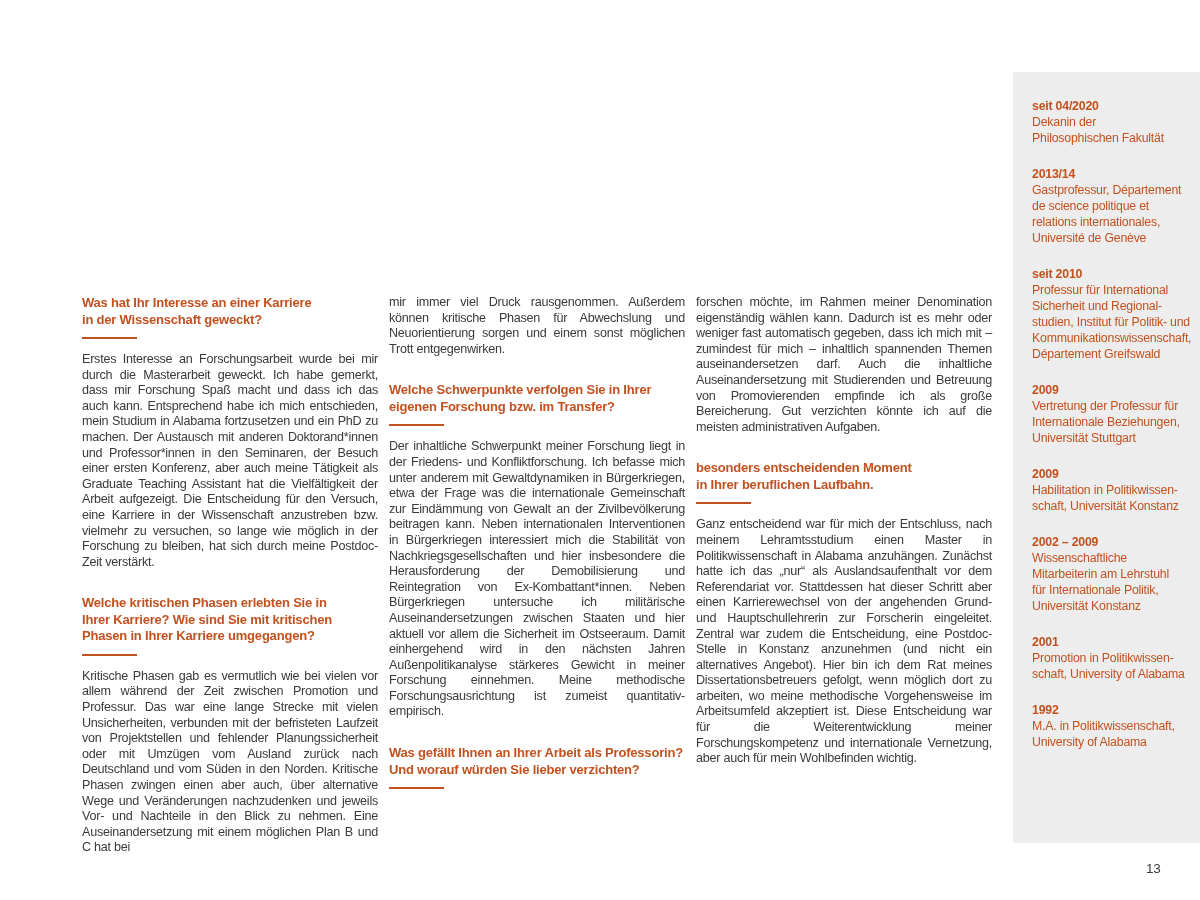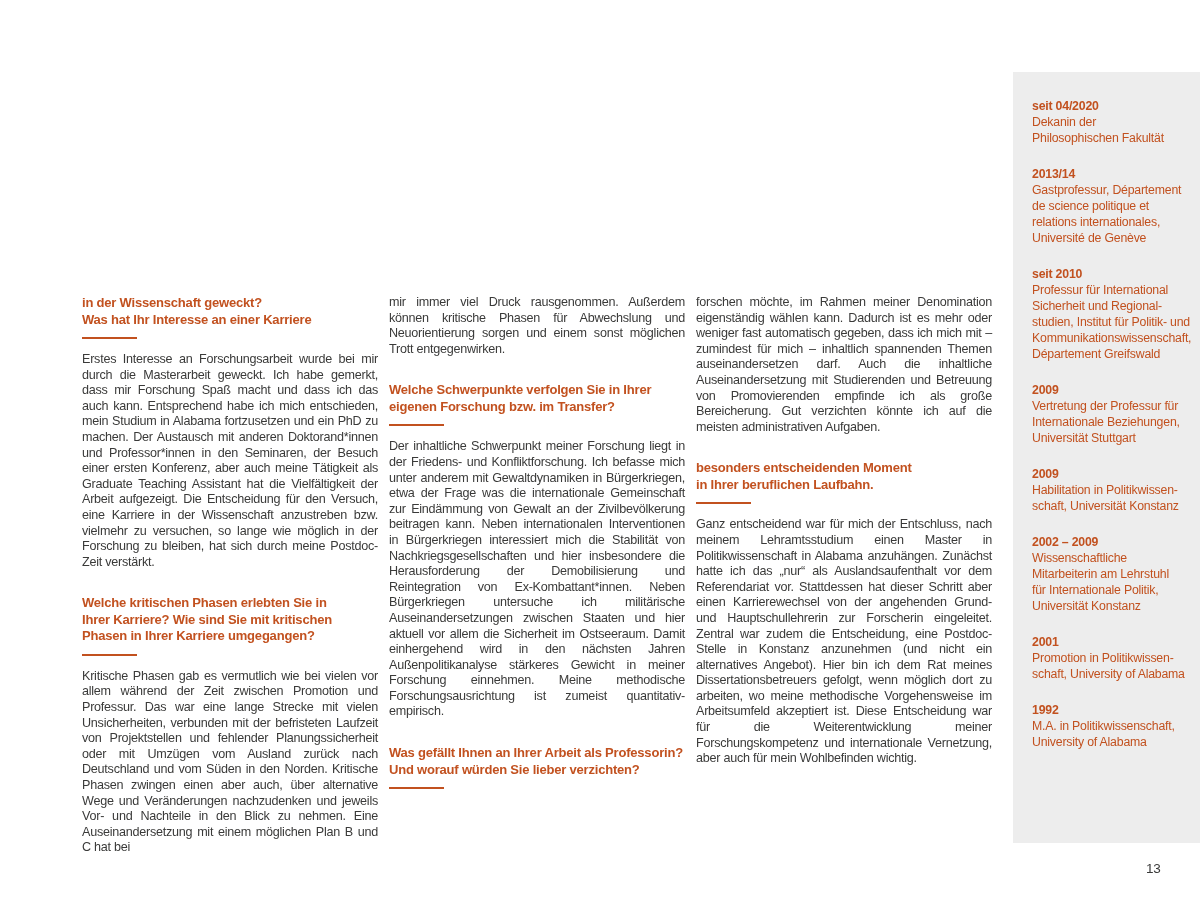--- a/index.html
+++ b/index.html
@@ -61,22 +61,22 @@
     letter-spacing:-0.2px;
     text-align:center;
   }
 </style>
 </head>
 <body>
 
 <div class="columns">
   <div class="column">
       <div class="q-block">
+        <div>Was hat Ihr Interesse an einer Karriere</div>
         <div>in der Wissenschaft geweckt?</div>
-        <div>Was hat Ihr Interesse an einer Karriere</div>
       </div>
       <div class="q-rule"></div>
       <p class="answer">Erstes Interesse an Forschungsarbeit wurde bei mir durch die Masterarbeit geweckt. Ich habe gemerkt, dass mir Forschung Spaß macht und dass ich das auch kann. Entsprechend habe ich mich entschieden, mein Studium in Alabama fortzusetzen und ein PhD zu machen. Der Austausch mit anderen Doktorand*innen und Professor*innen in den Seminaren, der Besuch einer ersten Konferenz, aber auch meine Tätigkeit als Graduate Teaching Assistant hat die Vielfältigkeit der Arbeit aufgezeigt. Die Entscheidung für den Versuch, eine Karriere in der Wissenschaft anzustreben bzw. vielmehr zu versuchen, so lange wie möglich in der Forschung zu bleiben, hat sich durch meine Postdoc-Zeit verstärkt.</p>
       <div class="q-block">
         <div>Welche kritischen Phasen erlebten Sie in</div>
         <div>Ihrer Karriere? Wie sind Sie mit kritischen</div>
         <div>Phasen in Ihrer Karriere umgegangen?</div>
       </div>
       <div class="q-rule"></div>
       <p class="answer">Kritische Phasen gab es vermutlich wie bei vielen vor allem während der Zeit zwischen Promotion und Professur. Das war eine lange Strecke mit vielen Unsicherheiten, verbunden mit der befristeten Laufzeit von Projektstellen und fehlender Planungssicherheit oder mit Umzügen vom Ausland zurück nach Deutschland und vom Süden in den Norden. Kritische Phasen zwingen einen aber auch, über alternative Wege und Veränderungen nachzudenken und jeweils Vor- und Nachteile in den Blick zu nehmen. Eine Auseinandersetzung mit einem möglichen Plan B und C hat bei</p>

